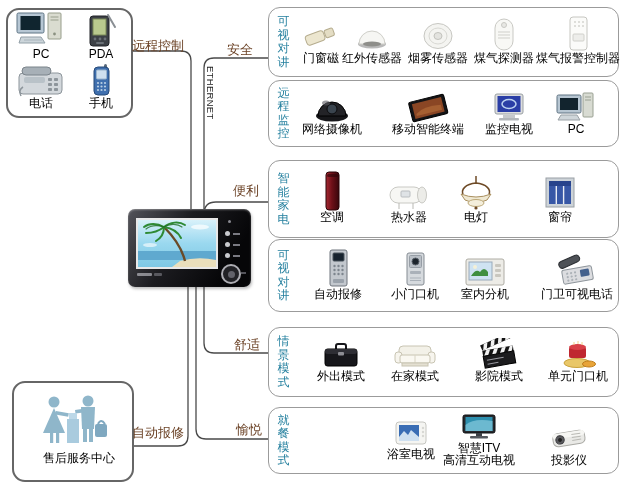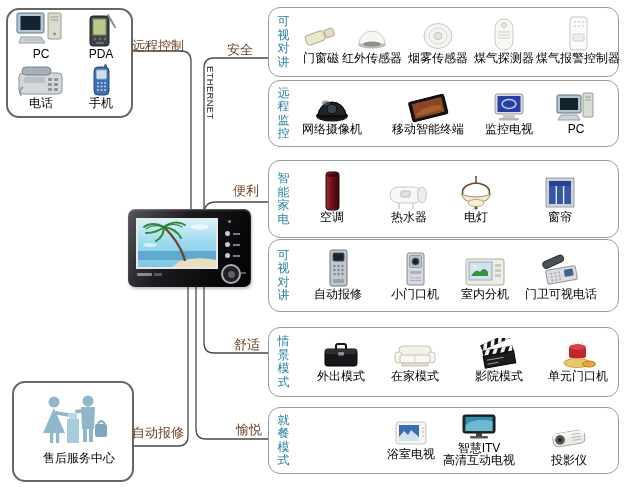--- a/index.html
+++ b/index.html
@@ -400,21 +400,21 @@
         <circle cx="12" cy="11" r="2" fill="#f4f0d8"></circle>
         <g fill="#c9c7bf">
               <rect x="32" y="8" width="6" height="3" rx="1"></rect>
               <rect x="32" y="13" width="6" height="3" rx="1"></rect>
               <rect x="32" y="18" width="6" height="3" rx="1"></rect>
             </g>
       </svg>
     </div>
     <div class="lb">室内分机</div>
   </div>
-  <div class="cell" style="left:292px;top:8px">
+  <div class="cell" style="left:308px;top:8px">
     <div class="ic" style="height:40px">
       <svg width="46" height="36" viewBox="0 0 46 36">
         <g transform="rotate(-10 23 20)">
           <rect x="8" y="16" width="30" height="14" rx="2" fill="#dcdde0" stroke="#8f969c"></rect>
           <rect x="26" y="18.5" width="9" height="7" rx="1" fill="#44618c"></rect>
           <g fill="#aab0b6">
                 <circle cx="13" cy="20" r="1.1"></circle>
                 <circle cx="17" cy="20" r="1.1"></circle>
                 <circle cx="21" cy="20" r="1.1"></circle>
                 <circle cx="13" cy="23.5" r="1.1"></circle>

